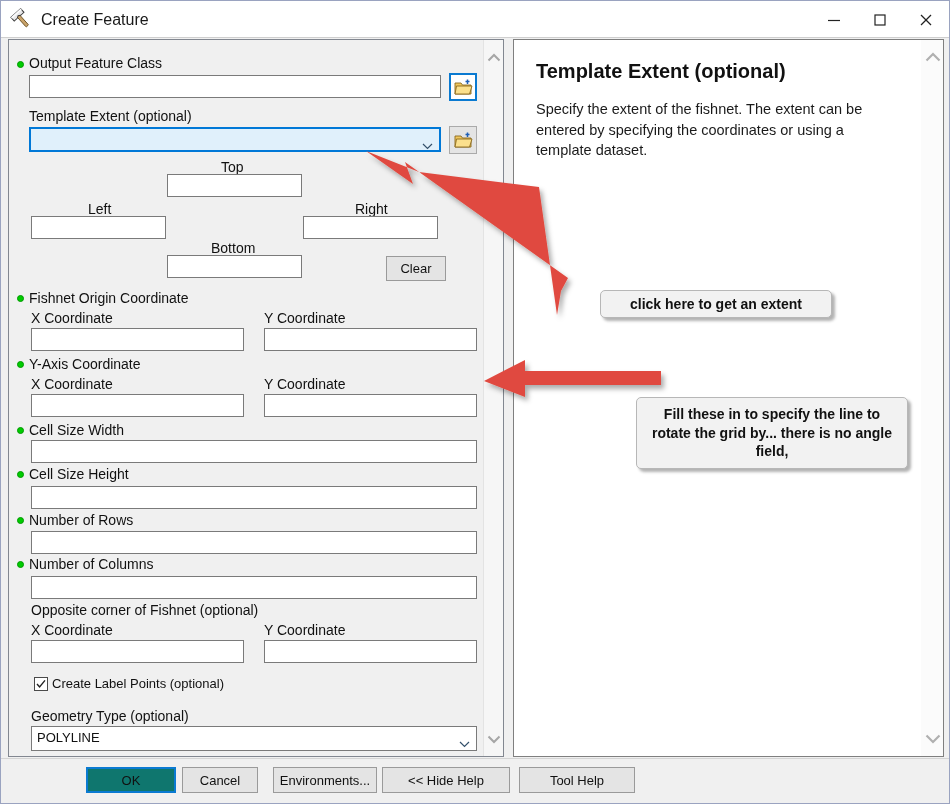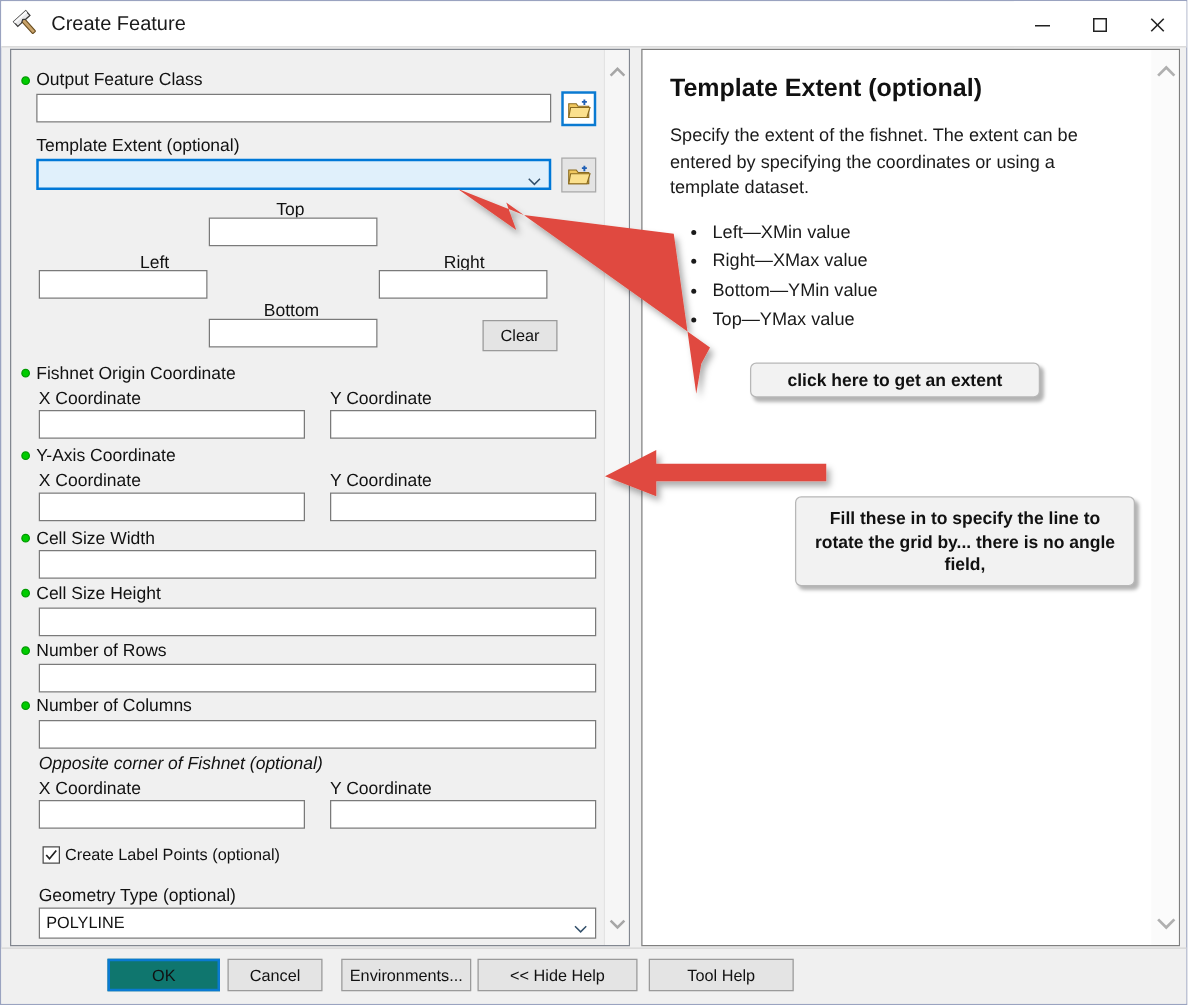--- a/index.html
+++ b/index.html
@@ -278,21 +278,21 @@
         <svg width="19" height="17" viewBox="0 0 19 17">
           <path d="M1 4 L1 15 L17 15 L17 6 L8.5 6 L7 4 Z" fill="#f0c75e" stroke="#8a6a1e" stroke-width="0.9"></path>
           <path d="M2.5 7 L18 7 L15.5 15 L1 15 Z" fill="#fbe08d" stroke="#8a6a1e" stroke-width="0.9"></path>
           <path d="M13.5 0.5 L13.5 5 M11.5 2.5 L15.5 2.5" stroke="#1f5fb5" stroke-width="1.5"></path>
         </svg>
       </div>
 
       <span class="fldlabel" style="left:212px; top:119px;">Top</span>
       <input class="tin" style="left: 158px; top: 134px; width: 135px;" value="">
 
-      <span class="fldlabel" style="left:79px; top:161px;margin-left:24px;">Left</span>
+      <span class="fldlabel" style="left:79px; top:161px;">Left</span>
       <input class="tin" style="left: 22px; top: 176px; width: 135px;" value="">
 
       <span class="fldlabel" style="left:346px; top:161px;">Right</span>
       <input class="tin" style="left: 294px; top: 176px; width: 135px;" value="">
 
       <span class="fldlabel" style="left:202px; top:200px;">Bottom</span>
       <input class="tin" style="left: 158px; top: 215px; width: 135px;" value="">
 
       <div class="greybtn" style="left:377px; top:216px; width:60px; height:25px;">Clear</div>
 
@@ -319,21 +319,21 @@
       <input class="tin" style="left: 22px; top: 446px; width: 446px;" value="">
 
       <span class="greendot" style="left:8px; top:477px;"></span>
       <span class="fldlabel" style="left:20px; top:472px;">Number of Rows</span>
       <input class="tin" style="left: 22px; top: 491px; width: 446px;" value="">
 
       <span class="greendot" style="left:8px; top:521px;"></span>
       <span class="fldlabel" style="left:20px; top:516px;">Number of Columns</span>
       <input class="tin" style="left: 22px; top: 536px; width: 446px;" value="">
 
-      <span class="fldlabel" style="left:22px; top:562px;font-style:italic;">Opposite corner of Fishnet (optional)</span>
+      <span class="fldlabel" style="left:22px; top:562px;">Opposite corner of Fishnet (optional)</span>
       <span class="fldlabel" style="left:22px; top:582px;">X Coordinate</span>
       <span class="fldlabel" style="left:255px; top:582px;">Y Coordinate</span>
       <input class="tin" style="left: 22px; top: 600px; width: 213px;" value="">
       <input class="tin" style="left: 255px; top: 600px; width: 213px;" value="">
 
       <div class="chkwrap" style="left:25px; top:636px;">
         <span class="chkbox">
           <svg width="12" height="12" viewBox="0 0 12 12" style="position:absolute;left:0;top:0;">
             <path d="M2 6 L4.6 9 L10 2.4" fill="none" stroke="#222" stroke-width="1.4"></path>
           </svg>
@@ -363,26 +363,20 @@
             <path d="M1.5 1.5 L7 7 L12.5 1.5" fill="none" stroke="#a6a6a6" stroke-width="2"></path>
           </svg>
       </span>
     </div>
   </div>
 
   <div id="rightpanel">
     <div id="helpcontent">
       <div id="help-title">Template Extent (optional)</div>
       <p id="help-body">Specify the extent of the fishnet. The extent can be entered by specifying the coordinates or using a template dataset.</p>
-      <ul id="help-list">
-        <li>Left—XMin value</li>
-        <li>Right—XMax value</li>
-        <li>Bottom—YMin value</li>
-        <li>Top—YMax value</li>
-      </ul>
     </div>
     <div id="helpscroll">
       <span class="sb-arrow sb-up" style="left:1px; top:6px; width:22px;">
         <svg width="16" height="10" viewBox="0 0 16 10">
             <path d="M1.5 8.5 L8 2 L14.5 8.5" fill="none" stroke="#b0b0b0" stroke-width="2.2"></path>
           </svg>
       </span>
       <span class="sb-arrow sb-down" style="left:1px; bottom:6px; width:22px;">
         <svg width="16" height="10" viewBox="0 0 16 10">
             <path d="M1.5 1.5 L8 8 L14.5 1.5" fill="none" stroke="#b0b0b0" stroke-width="2.2"></path>

